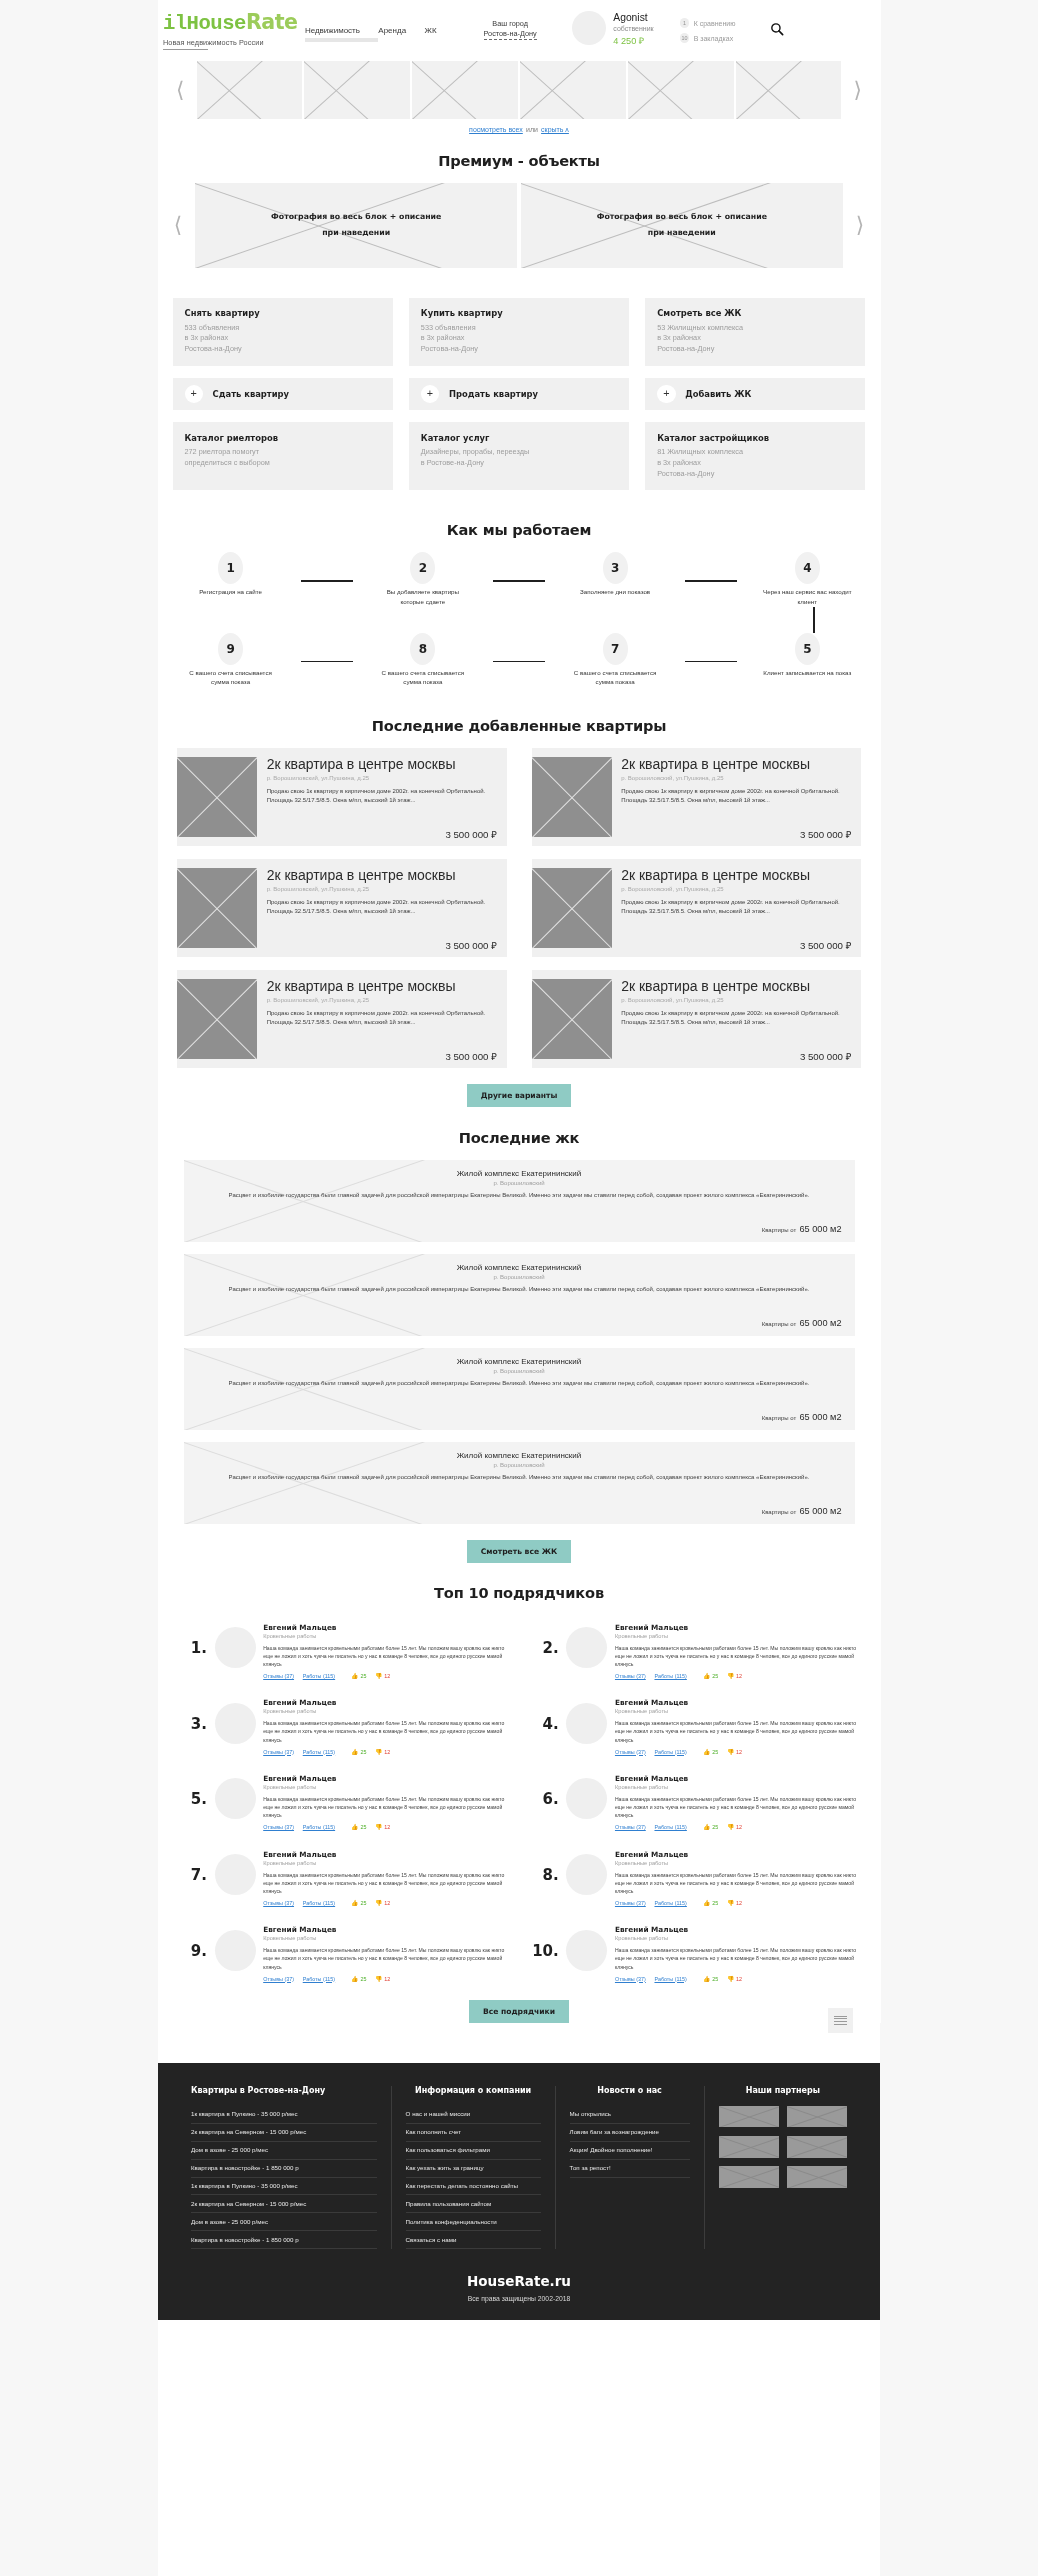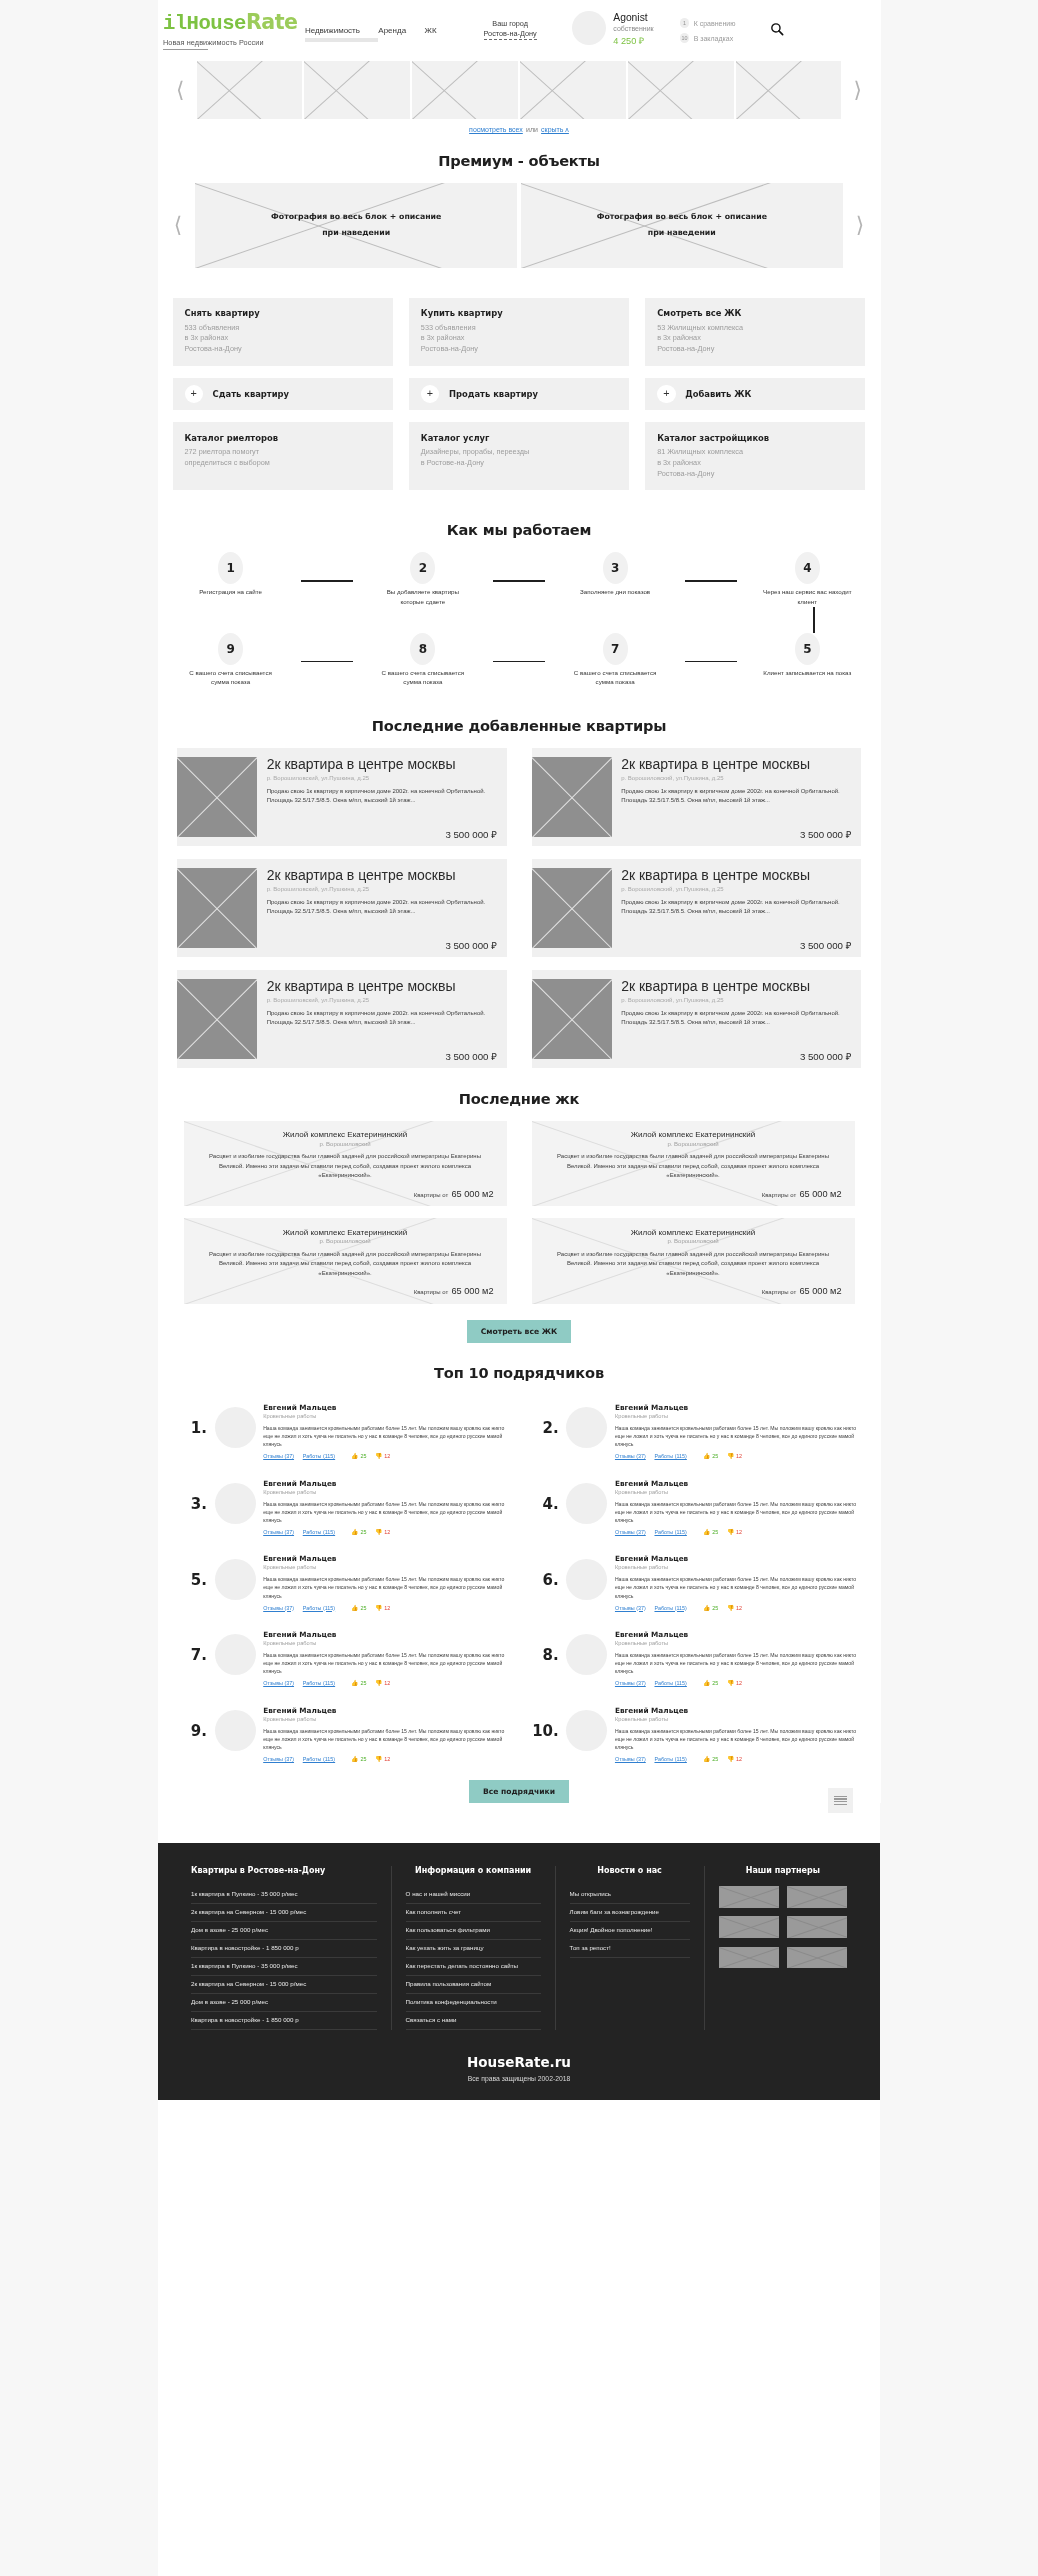--- a/index.html
+++ b/index.html
@@ -100,21 +100,21 @@
   .listing-title { font-size:14px; color:#2b2b2b; line-height:1.28; }
   .listing-addr { font-size:6px; color:#a8a8a8; margin-top:1.6px; }
   .listing-desc { font-size:6px; color:#3d3d3d; line-height:1.55; margin-top:6px; }
   .listing-price { font-size:9.7px; color:#2b2b2b; text-align:right; margin-top:auto; }
 
   
   .btn-wrap { text-align:center; padding:16px 0 0 0; }
   .btn { display:inline-block; background:#8fcbc4; color:#1f1f1f; font-size:7.6px; font-weight:bold; padding:7px 14px; cursor:pointer; font-family:"DejaVu Sans", sans-serif; }
 
   
-  .zhk-grid { display:grid; grid-template-columns:1fr 1fr; gap:12px 25px; padding:0 26px; }
+  .zhk-grid { display:grid; grid-template-columns:1fr; gap:12px 25px; padding:0 26px; }
   .zhk { background:#f3f3f3; padding:9.7px 13px 7.6px 13px; text-align:center; position:relative; overflow:hidden; cursor:pointer; min-height:82px; display:flex; flex-direction:column; }
   .zhk::before, .zhk::after { content:""; position:absolute; left:0; top:0; width:141.5%; height:0.5px; background:#dcdcdc; transform-origin:0 0; }
   .zhk::before { transform: rotate(19deg); }
   .zhk::after { top:100%; transform: rotate(-19deg); }
   .zhk > * { position:relative; z-index:2; }
   .zhk-title { font-size:8px; color:#2b2b2b; }
   .zhk-sub { font-size:6px; color:#a0a0a0; margin-top:1.6px; }
   .zhk-desc { font-size:6px; color:#3d3d3d; line-height:1.6; margin-top:5.4px; }
   .zhk-price-row { margin-top:auto; text-align:right; padding-top:7.6px; }
   .zhk-price-label { font-size:6px; color:#3d3d3d; }
@@ -393,20 +393,23 @@
         <div class="listing">
           <div class="listing-img"></div>
           <div class="listing-body">
             <div class="listing-title">2к квартира в центре москвы</div>
             <div class="listing-addr">р. Ворошиловский, ул.Пушкина, д.25</div>
             <div class="listing-desc">Продаю свою 1к квартиру в кирпичном доме 2002г. на конечной Орбитальной. Площадь 32.5/17.5/8.5. Окна м/пл, высокий 1й этаж...</div>
             <div class="listing-price">3 500 000 ₽</div>
           </div>
         </div>
       </div>
+    <div class="btn-wrap">
+      <div class="btn">Другие варианты</div>
+    </div>
 
     <div class="sec-title" style="padding-top:21.6px;">Последние жк</div>
     <div class="zhk-grid" id="zhk-grid">
         <div class="zhk">
           <div class="zhk-title">Жилой комплекс Екатерининский</div>
           <div class="zhk-sub">р. Ворошиловский</div>
           <div class="zhk-desc">Расцвет и изобилие государства были главной задачей для российской императрицы Екатерины Великой. Именно эти задачи мы ставили перед собой, создавая проект жилого комплекса «Екатерининский».</div>
           <div class="zhk-price-row"><span class="zhk-price-label">Квартиры от</span><span class="zhk-price">65 000 м2</span></div>
         </div>
         <div class="zhk">

